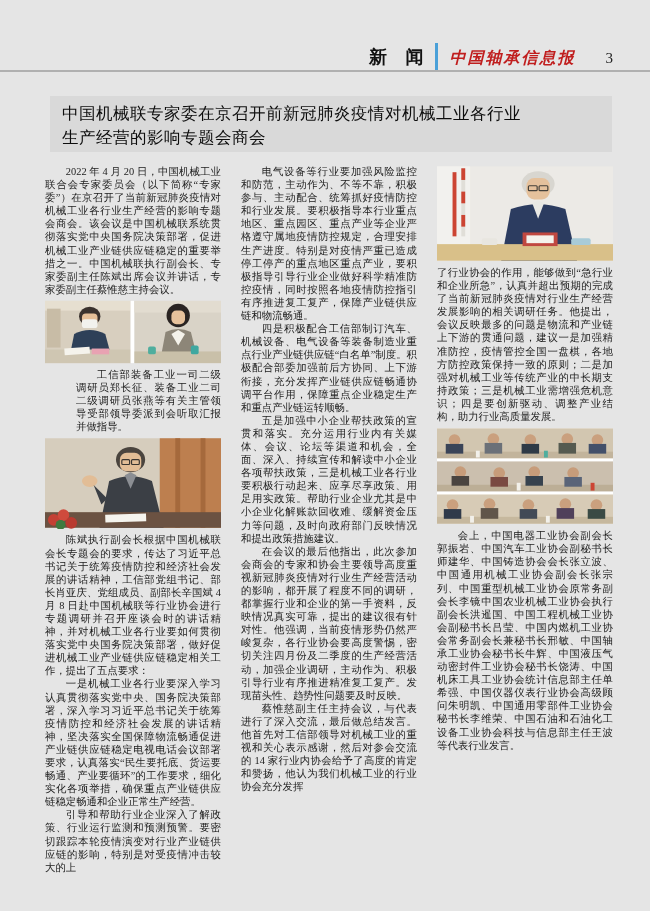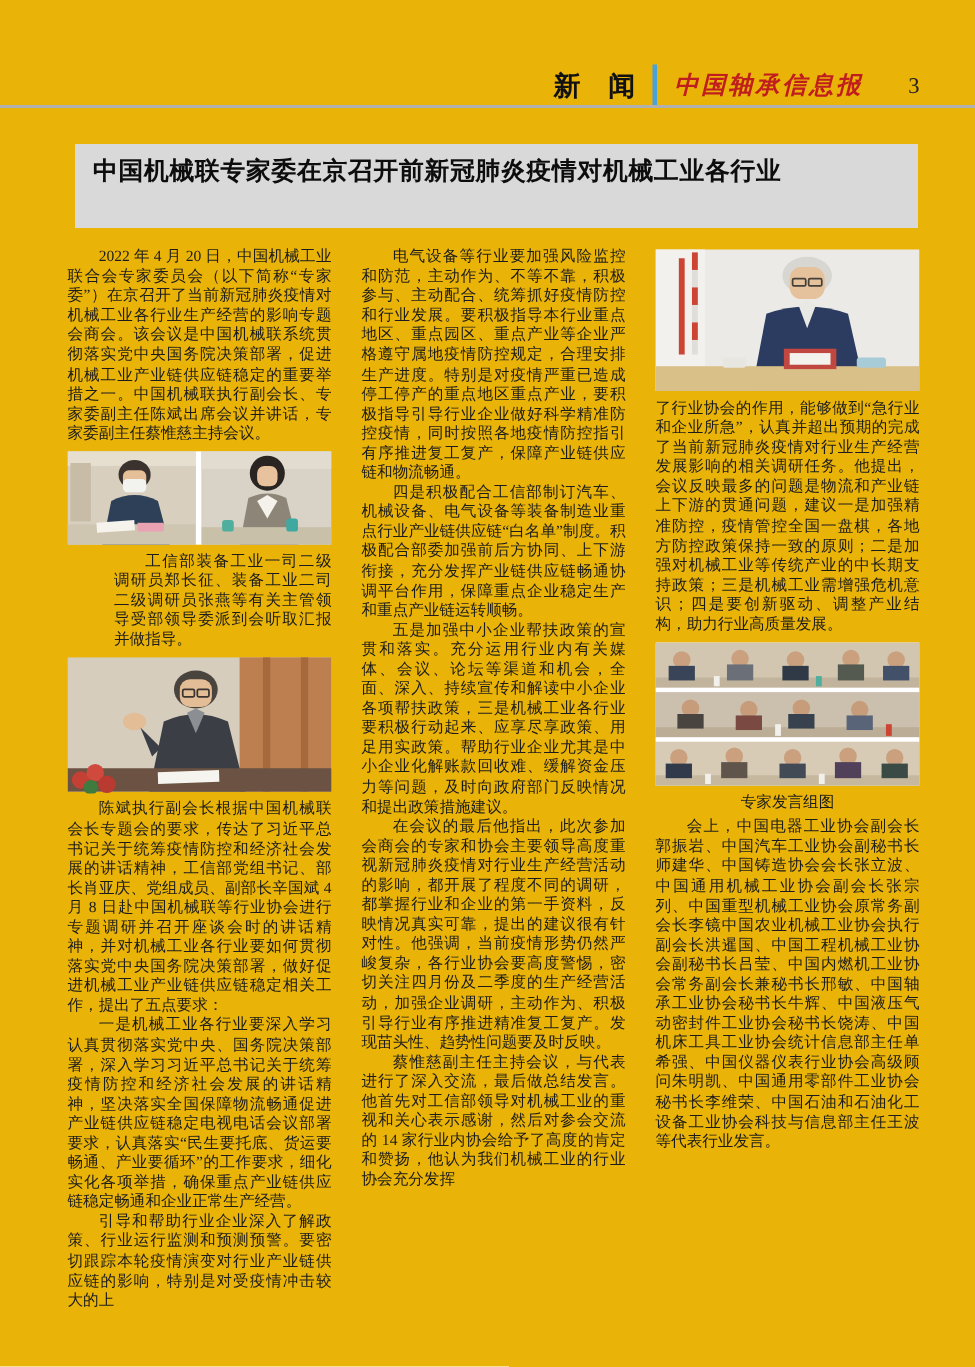--- a/index.html
+++ b/index.html
@@ -1,28 +1,28 @@
 <!DOCTYPE html>
 <html><head>
 <meta charset="utf-8">
 <style>
   html,body{margin:0;padding:0;background:#ffffff;}
-  .page{position:relative;width:650px;height:911px;background:#eab308;overflow:hidden;
+  .page{position:relative;width:650px;height:911px;background:#e5e5e5;overflow:hidden;
         font-family:"Liberation Serif","DejaVu Serif",serif;color:#1c1c1c;}
   
   .header-rule{position:absolute;left:0;top:70px;width:650px;border-top:2px solid #b0b0b0;}
   .header{position:absolute;top:40px;right:37px;display:flex;align-items:flex-end;height:30px;}
   .section-title{font-size:18px;font-weight:bold;letter-spacing:7px;color:#111;line-height:26px;}
   .vbar{width:3px;height:27px;background:#4aa0d8;margin:0 12px 0 4px;}
   .masthead{font-size:16px;font-weight:bold;font-style:italic;color:#c01e1e;
             letter-spacing:2px;line-height:24px;margin-right:30px;}
   .pageno{font-size:15px;color:#222;line-height:24px;}
   
   .title-box{position:absolute;left:50px;top:96px;width:538px;height:44px;background:#d9d9d9;
-             padding:6px 12px;font-size:16.5px;font-weight:bold;color:#0d0d0d;
+             padding:6px 12px;font-size:16.5px;font-weight:normal;color:#0d0d0d;
              line-height:24px;letter-spacing:0.5px;}
   
   .columns{position:absolute;left:45px;top:165px;width:568px;display:flex;gap:20px;}
   .col{flex:1;min-width:0;font-size:10.4px;line-height:13.1px;text-align:justify;}
   .col p{margin:0;text-indent:2em;}
   .col p.noindent{text-indent:0;}
   .col p.caption{text-indent:2em;margin-left:31px;}
   .col p.caption-center{text-indent:0;text-align:center;margin:2px 0 3px 0;}
   .photo{display:block;margin:4px 0;width:100%;}
   svg{display:block;}
@@ -35,20 +35,21 @@
   <div class="header">
     <span class="section-title">新 闻</span>
     <span class="vbar"></span>
     <span class="masthead">中国轴承信息报</span>
     <span class="pageno">3</span>
   </div>
   <div class="header-rule"></div>
 
   <div class="title-box">
     <div>中国机械联专家委在京召开前新冠肺炎疫情对机械工业各行业</div>
+    <div>生产经营的影响专题会商会</div>
   </div>
 
   <div class="columns">
 
     <div class="col">
       <p>2022 年 4 月 20 日，中国机械工业联合会专家委员会（以下简称“专家委”）在京召开了当前新冠肺炎疫情对机械工业各行业生产经营的影响专题会商会。该会议是中国机械联系统贯彻落实党中央国务院决策部署，促进机械工业产业链供应链稳定的重要举措之一。中国机械联执行副会长、专家委副主任陈斌出席会议并讲话，专家委副主任蔡惟慈主持会议。</p>
 
       <svg class="photo" width="181" height="64" viewBox="0 0 181 64">
         <rect width="88" height="64" fill="#d8cfbf"></rect>
         <rect width="88" height="10" fill="#e6dfd0"></rect>
@@ -172,18 +173,17 @@
         <ellipse cx="94" cy="79" rx="6" ry="6" fill="#caa07e"></ellipse>
           <rect x="85" y="83" width="18" height="10" fill="#424a56"></rect>
         <ellipse cx="132" cy="78" rx="6" ry="6" fill="#caa07e"></ellipse>
           <rect x="123" y="82" width="18" height="11" fill="#50405a"></rect>
         <ellipse cx="164" cy="79" rx="6" ry="6" fill="#caa07e"></ellipse>
           <rect x="155" y="83" width="18" height="10" fill="#3a4a44"></rect>
         <rect x="34" y="90" width="4" height="7" fill="#f2f0ea"></rect>
           <rect x="112" y="90" width="4" height="7" fill="#f2f0ea"></rect>
       </svg>
 
-      <p class="caption-center">专家发言组图</p>
       <p>会上，中国电器工业协会副会长郭振岩、中国汽车工业协会副秘书长师建华、中国铸造协会会长张立波、中国通用机械工业协会副会长张宗列、中国重型机械工业协会原常务副会长李镜中国农业机械工业协会执行副会长洪暹国、中国工程机械工业协会副秘书长吕莹、中国内燃机工业协会常务副会长兼秘书长邢敏、中国轴承工业协会秘书长牛辉、中国液压气动密封件工业协会秘书长饶涛、中国机床工具工业协会统计信息部主任单希强、中国仪器仪表行业协会高级顾问朱明凯、中国通用零部件工业协会秘书长李维荣、中国石油和石油化工设备工业协会科技与信息部主任王波等代表行业发言。</p>
     </div>
 
   </div>
 </div>
 
 </body></html>

